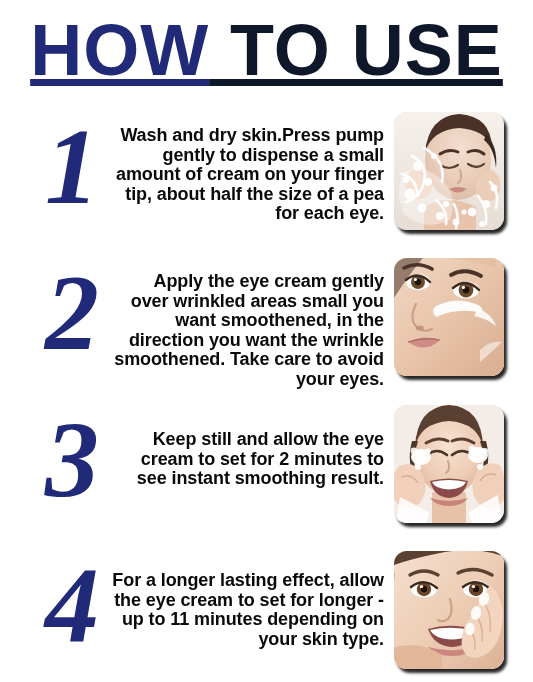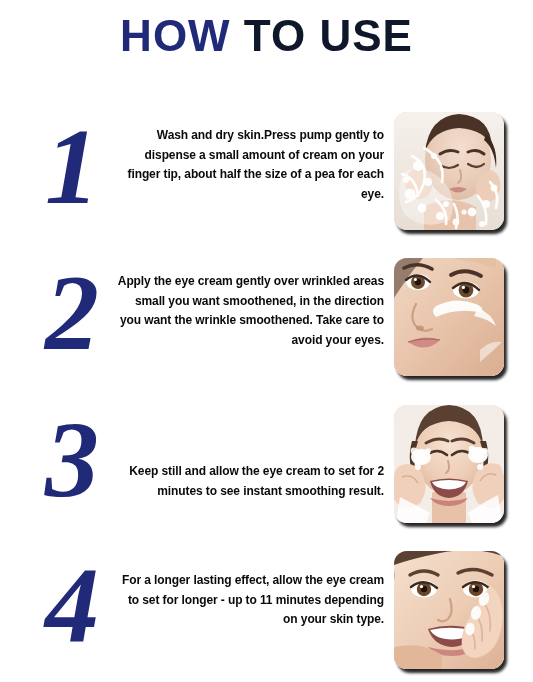--- a/index.html
+++ b/index.html
@@ -27,25 +27,26 @@
     position: absolute;
     left: 0;
     top: 14px;
     width: 533px;
     text-align: center;
     white-space: nowrap;
   }
   .title-word {
     font-family: "Liberation Sans", sans-serif;
     font-weight: bold;
-    font-size: 44px;
+    font-size: 72px;
     letter-spacing: 1px;
     line-height: 1;
     display: inline;
     transform: scaleY(1.05);
+    text-decoration: underline;
   }
   .title-blue { color: #202a78; }
   .title-black { color: #0f172a; }
 
   
   .step {
     position: absolute;
     left: 0;
     width: 533px;
     height: 140px;
@@ -71,28 +72,28 @@
     user-select: none;
   }
 
   .step-text {
     position: absolute;
     left: 112px;
     width: 272px;
     color: #0a0a0a;
     font-family: "Liberation Sans", sans-serif;
     font-weight: bold;
-    font-size: 12px;
+    font-size: 18px;
     line-height: 19.6px;
     text-align: right;
     letter-spacing: -0.1px;
   }
   #step-1 .step-text { top: 22px; }
   #step-2 .step-text { top: 22px; }
-  #step-3 .step-text { top: 33px; margin-top: 32px; }
+  #step-3 .step-text { top: 33px; }
   #step-4 .step-text { top: 28px; }
 
   
   .step-photo {
     position: absolute;
     left: 394px;
     top: 8px;
     width: 110px;
     height: 118px;
     border-radius: 13px;

